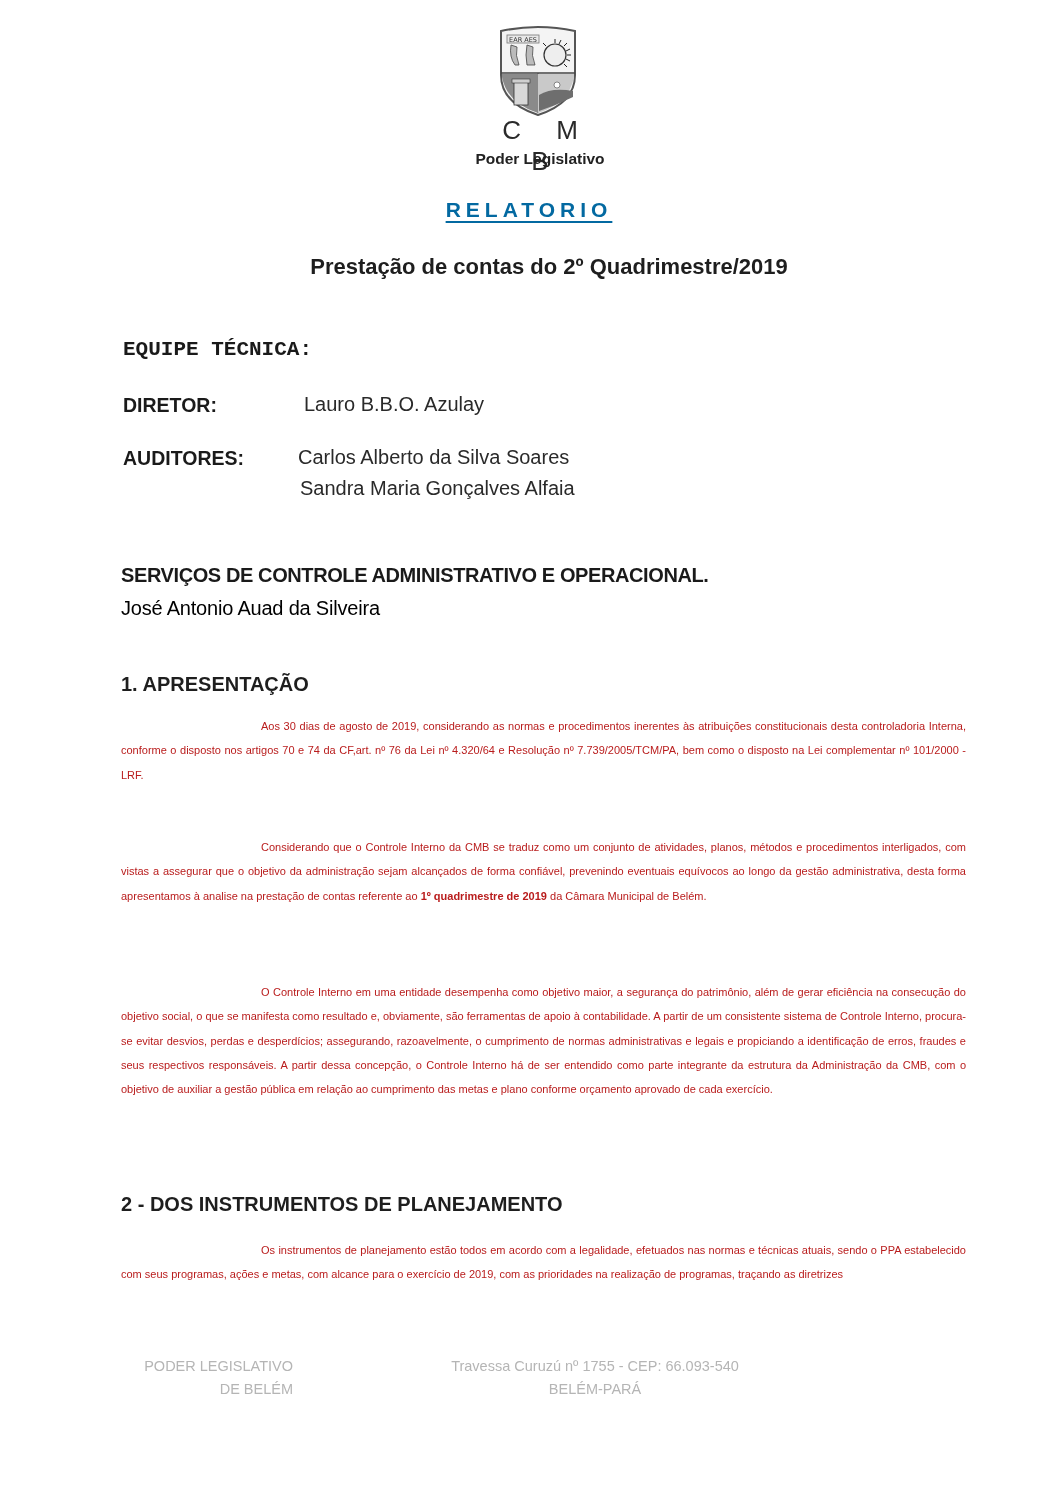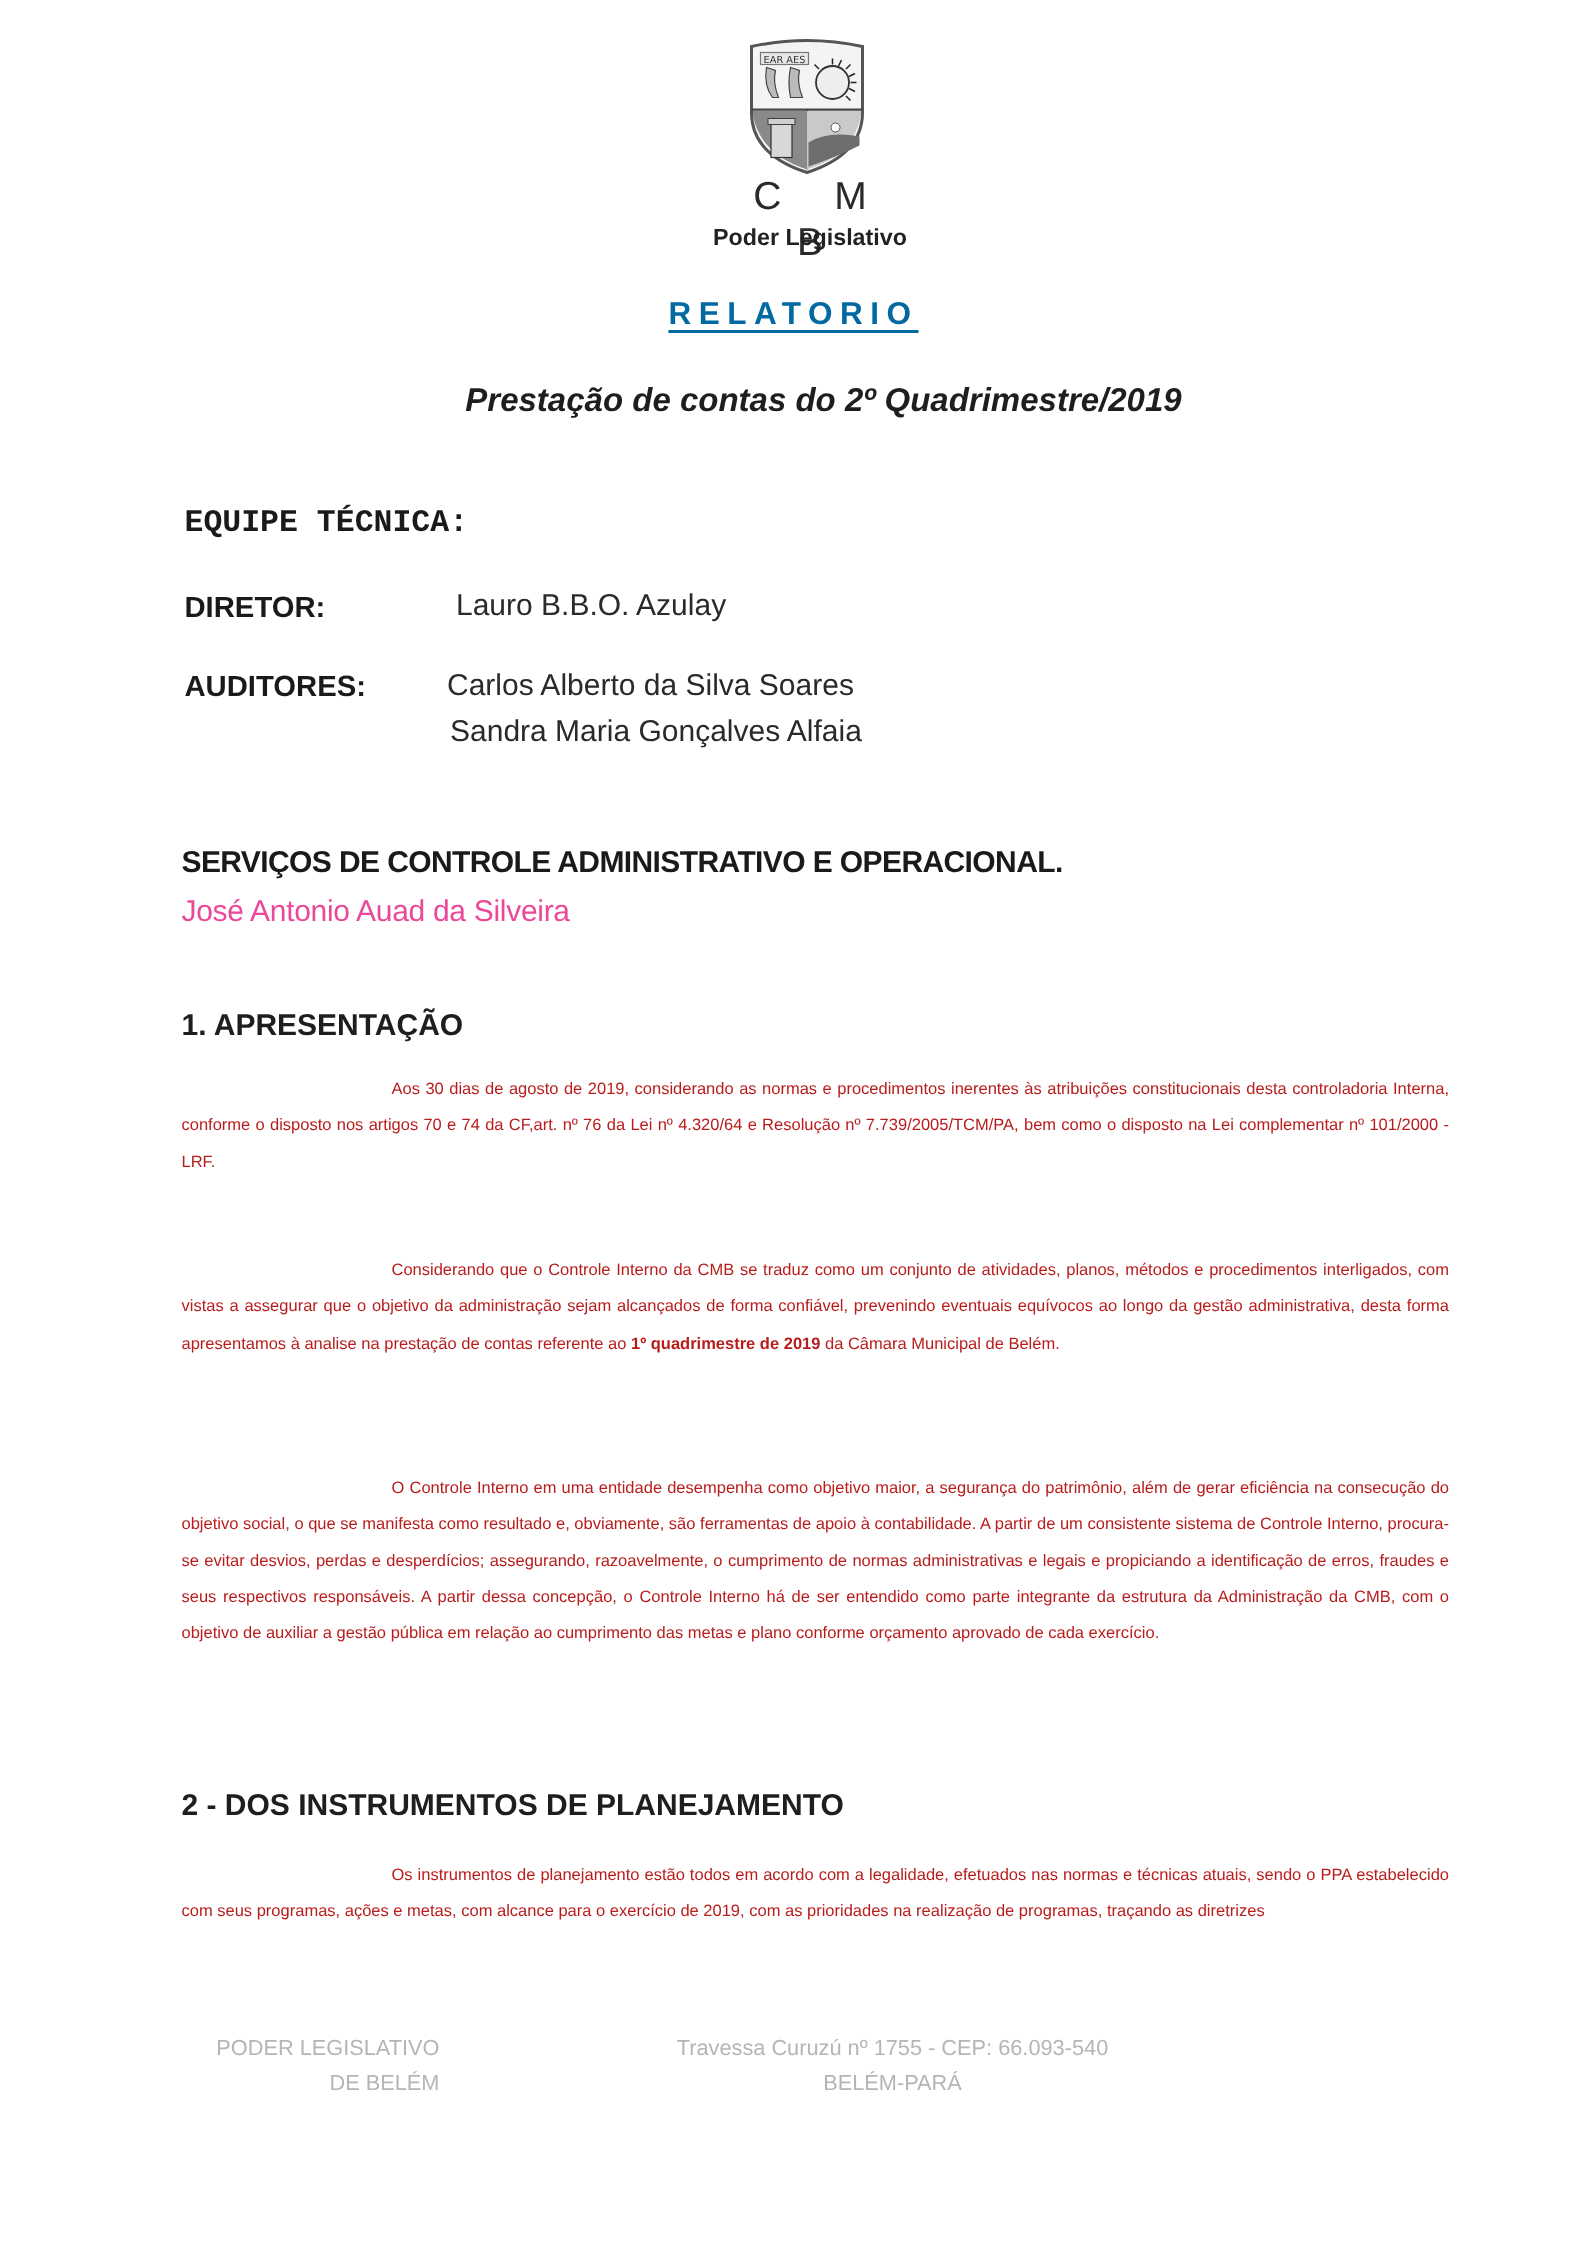--- a/index.html
+++ b/index.html
@@ -13,28 +13,28 @@
   .logo-wrap { position: absolute; left: 497px; top: 25px; width: 82px; height: 92px; }
   .cmb { position: absolute; left: 470px; top: 115px; width: 140px; text-align: center;
          font-size: 26px; letter-spacing: 14px; color: #2a2a2a; font-weight: normal; padding-left: 14px; box-sizing: border-box; }
   .poder { position: absolute; left: 440px; top: 150px; width: 200px; text-align: center;
            font-size: 15.5px; font-weight: bold; color: #222; }
 
   .relatorio { position: absolute; left: 0; width: 1058px; top: 198px; text-align: center;
                font-size: 21px; font-weight: bold; letter-spacing: 5px; color: #0369a1; }
   .relatorio span { text-decoration: underline; text-underline-offset: 4px; text-decoration-thickness: 2px; }
   .subtitle { position: absolute; left: 0; width: 1058px; top: 254px; text-align: center;
-              font-size: 22px; font-weight: bold; color: #1e1e1e; padding-left: 40px; box-sizing: border-box; font-style: italic;}
+              font-size: 22px; font-weight: bold; color: #1e1e1e; padding-left: 40px; box-sizing: border-box;}
 
   .h-team { position: absolute; left: 123px; top: 338px; font-size: 21px; font-weight: bold; font-family: Liberation Mono, monospace; }
   .label { position: absolute; left: 123px; font-size: 19.5px; font-weight: bold; }
   .value { position: absolute; font-size: 20px; color: #2a2a2a; }
 
   .h-serv { position: absolute; left: 121px; top: 564px; font-size: 20px; font-weight: bold; letter-spacing: -0.4px; }
-  .serv-name { position: absolute; left: 121px; top: 597px; font-size: 20px; color: #ec4899; letter-spacing: -0.2px; }
+  .serv-name { position: absolute; left: 121px; top: 597px; font-size: 20px; color: #000000; letter-spacing: -0.2px; }
 
   .sec-title { position: absolute; left: 121px; font-size: 20px; font-weight: bold; color: #1e1e1e; }
 
   .para { position: absolute; left: 121px; width: 845px; font-size: 11px; line-height: 24.3px;
           text-align: justify; color: #b91c1c; }
   .para .ind { display: inline-block; width: 140px; }
   .para b { font-weight: bold; }
 
   .footer-left { position: absolute; left: 118px; top: 1355px; width: 175px; text-align: right;
                  font-size: 14.5px; color: #b5b5b5; line-height: 23px; }

